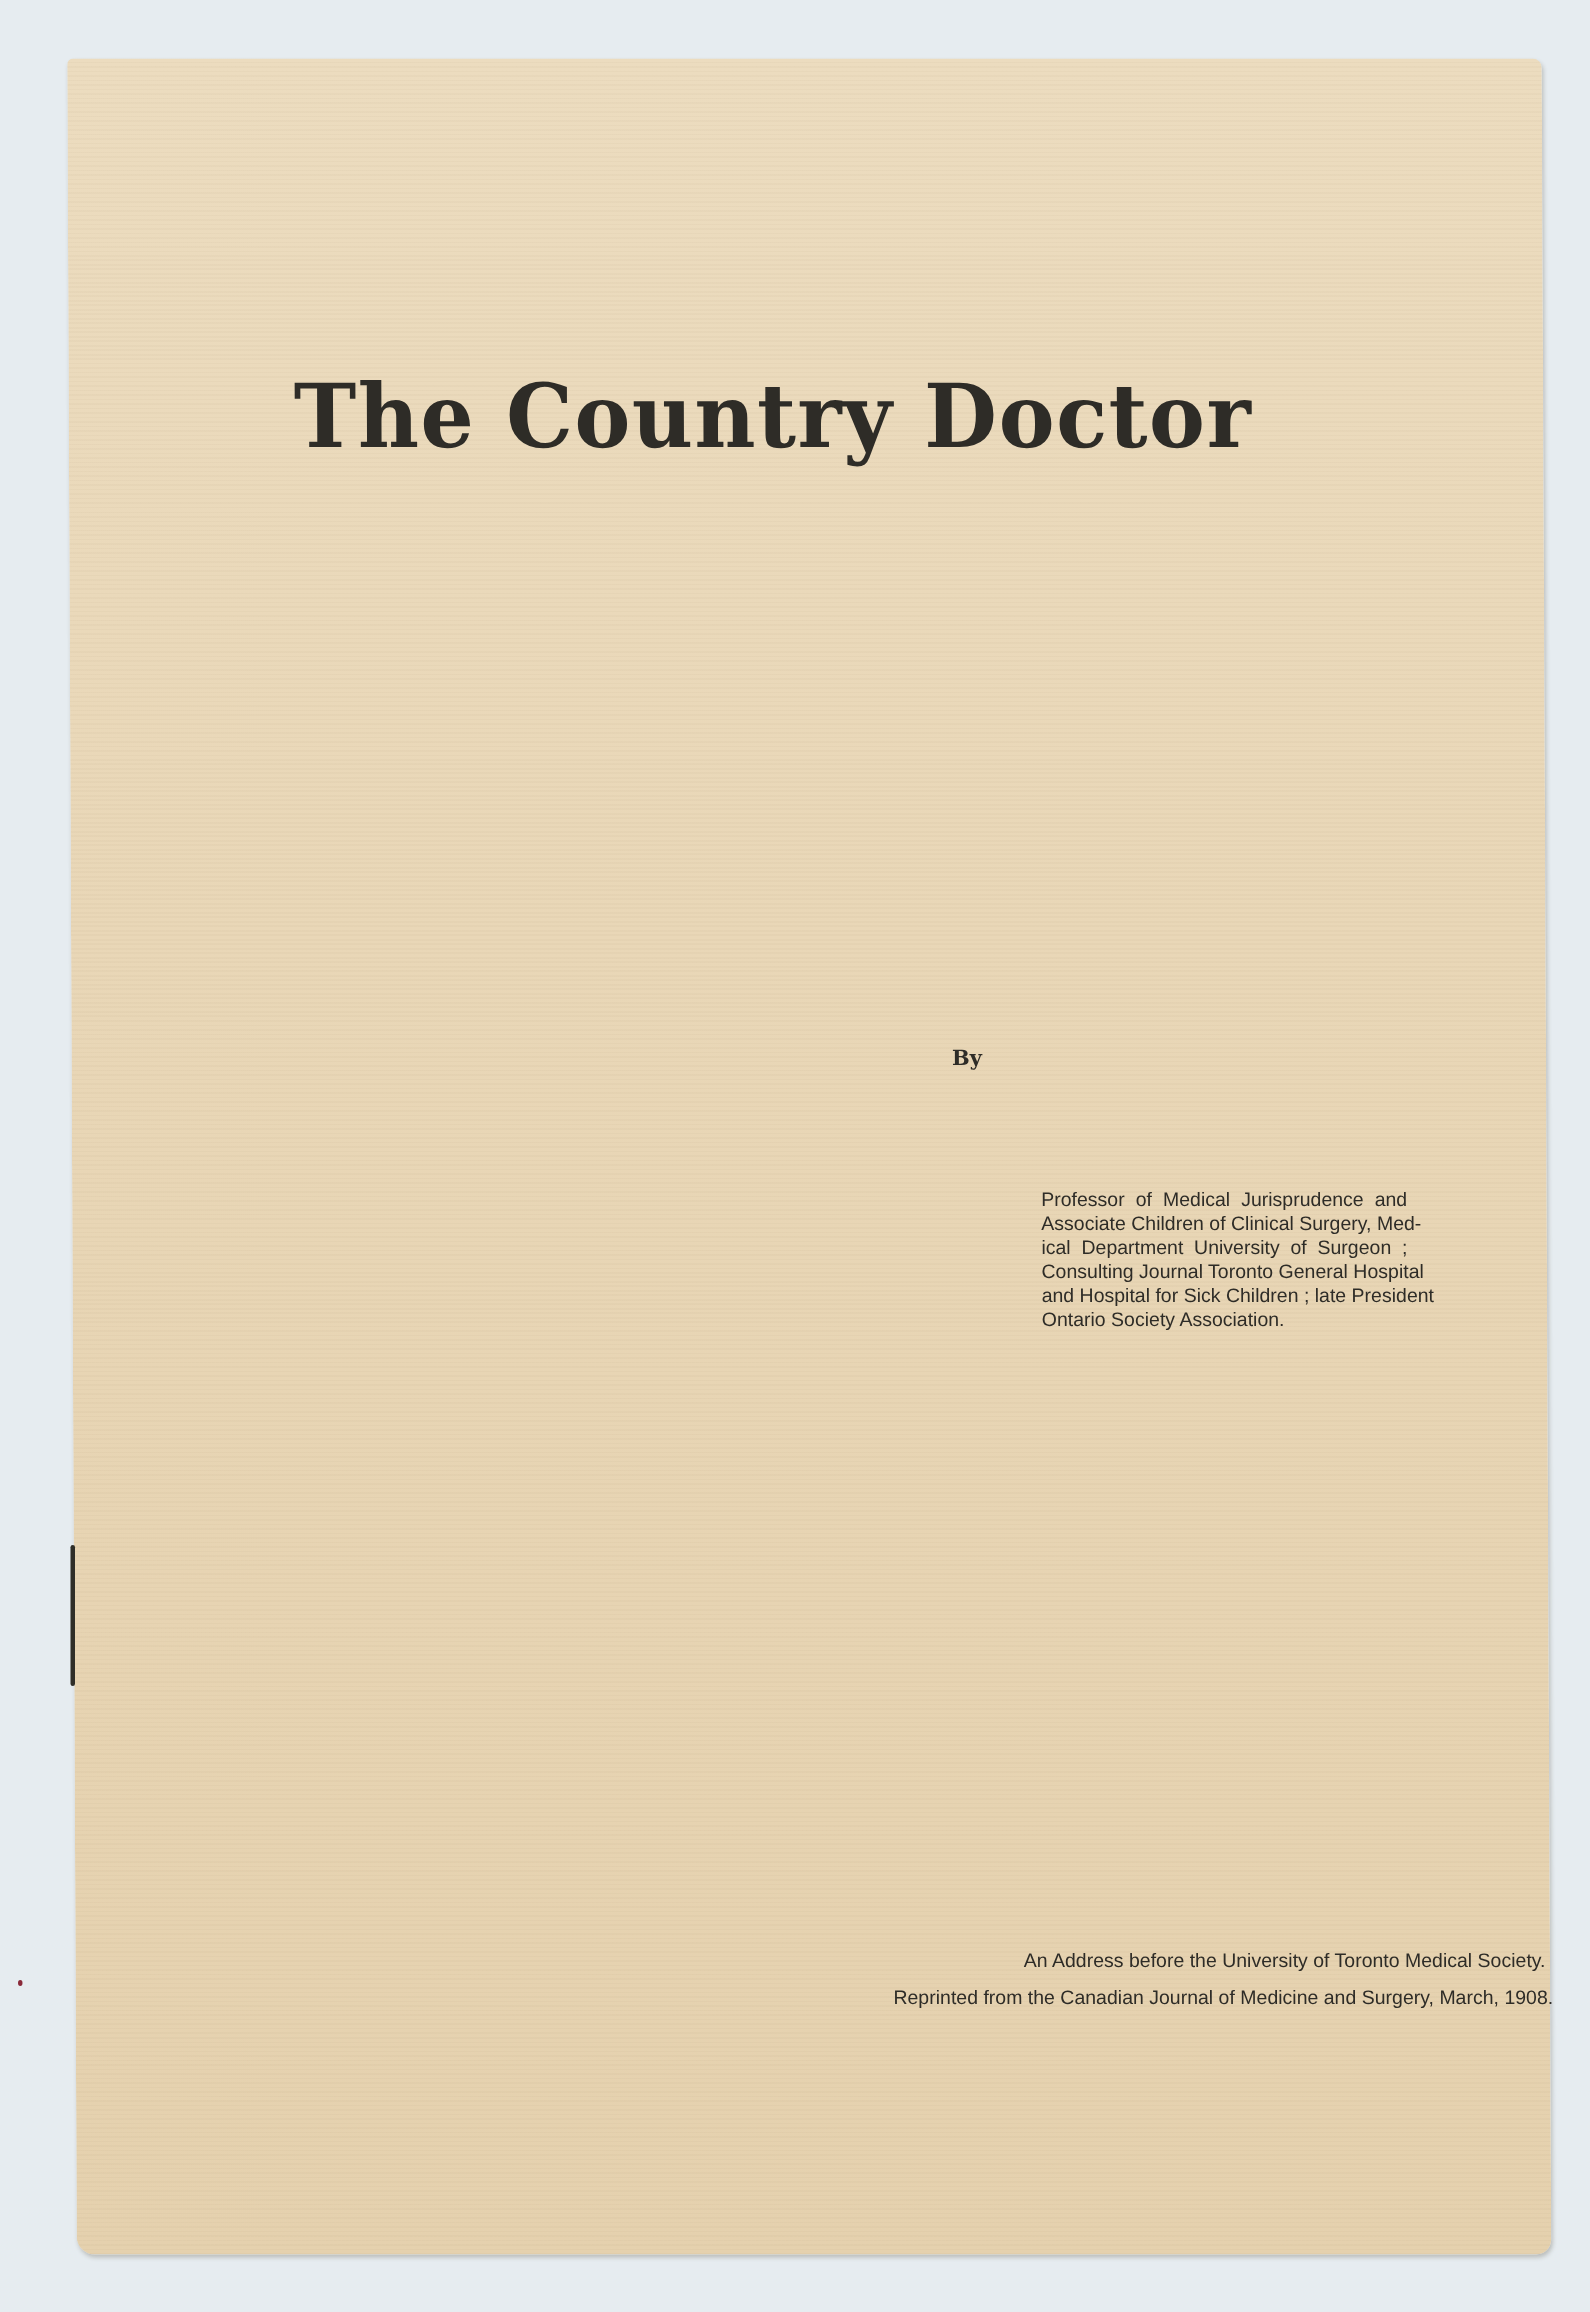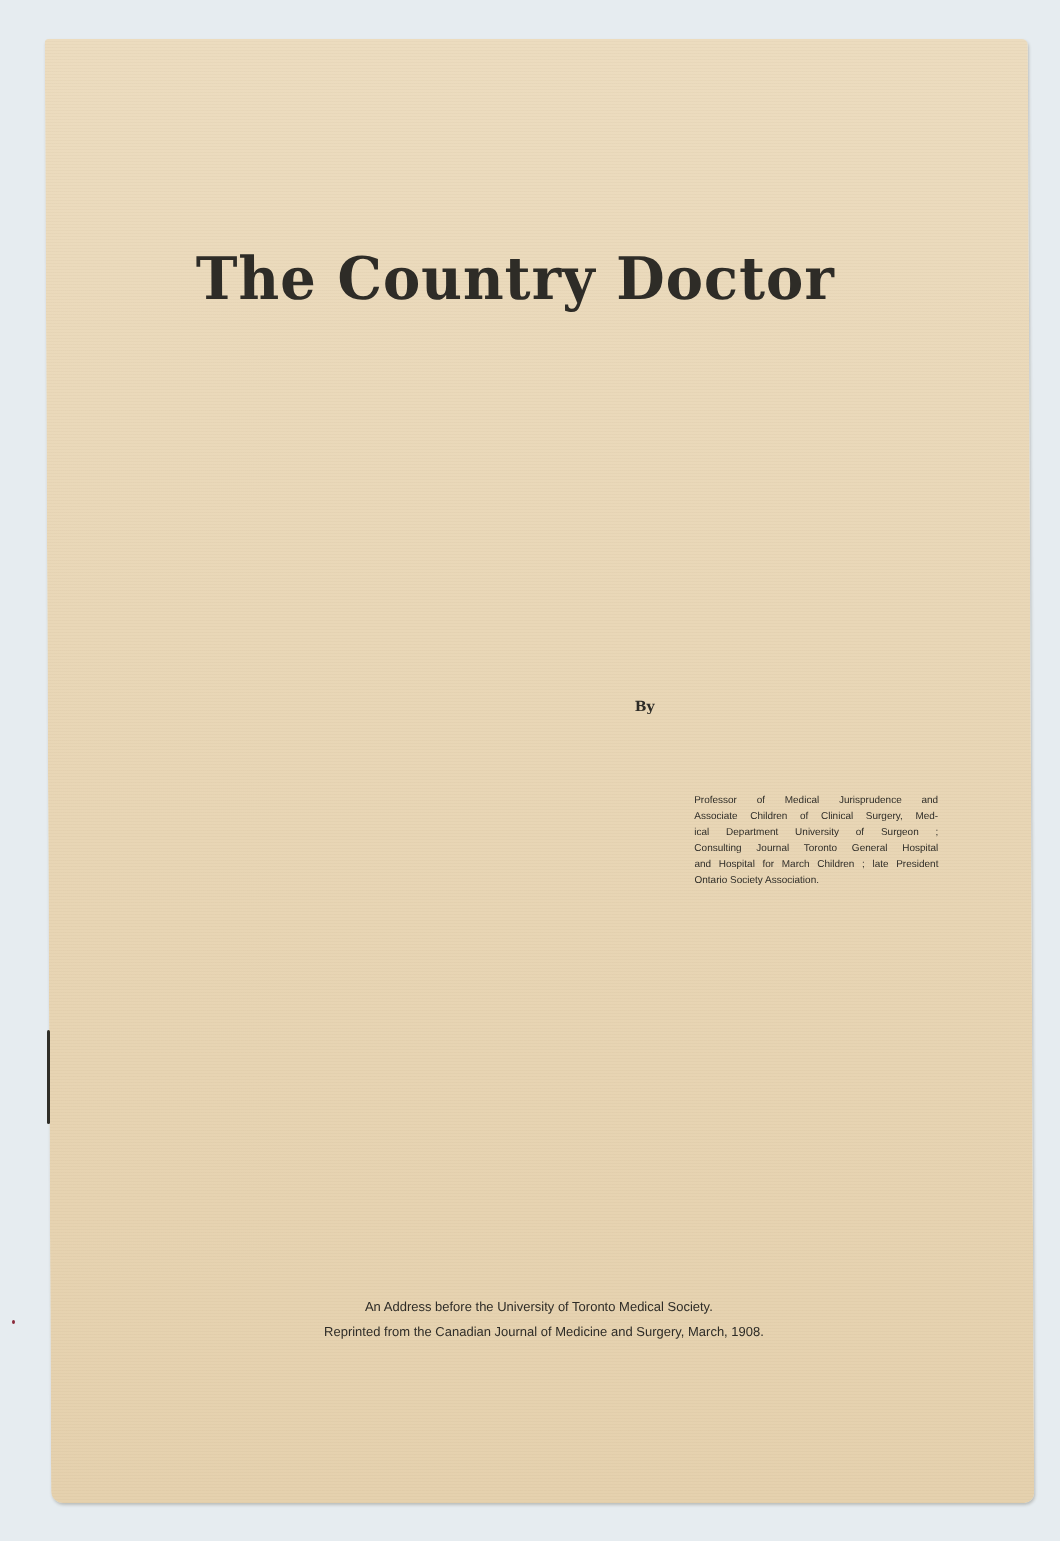--- a/index.html
+++ b/index.html
@@ -90,41 +90,41 @@
       font-size: 34px;
       letter-spacing: 1px;
       color: #2e2c27;
     }
     .credentials {
       position: absolute;
       left: 646px;
       top: 753px;
       width: 244px;
       font-family: "Liberation Sans", sans-serif;
-      font-size: 10px;
+      font-size: 13px;
       line-height: 16px;
       color: #2e2c27;
       text-align: justify;
       text-align-last: left;
     }
     .credentials .line {
       display: block;
       text-align: justify;
       text-align-last: justify;
       white-space: nowrap;
     }
     .credentials .line.last {
       text-align-last: left;
     }
     .footer {
       position: absolute;
       left: 0;
       right: 0;
       top: 1255px;
-      text-align: center;
+      text-align: right;
       font-family: "Liberation Sans", sans-serif;
       font-size: 13px;
       line-height: 25px;
       color: #2e2c27;
     }
     .footer .l1 {
       display: block;
       transform: translateX(-3px);
     }
     .footer .l2 {
@@ -143,21 +143,21 @@
   </div>
 
   <div class="by">By</div>
 
 
   <div class="credentials">
     <span class="line">Professor of Medical Jurisprudence and</span>
     <span class="line">Associate Children of Clinical Surgery, Med-</span>
     <span class="line">ical Department University of Surgeon ;</span>
     <span class="line">Consulting Journal Toronto General Hospital</span>
-    <span class="line">and Hospital for March Children ; late President</span>
+    <span class="line">and Hospital for Sick Children ; late President</span>
     <span class="line last">Ontario Society Association.</span>
   </div>
 
   <div class="footer">
     <span class="l1">An Address before the University of Toronto Medical Society.</span>
     <span class="l2">Reprinted from the Canadian Journal of Medicine and Surgery, March, 1908.</span>
   </div>
 </div>
 
 <div class="staple"></div>

